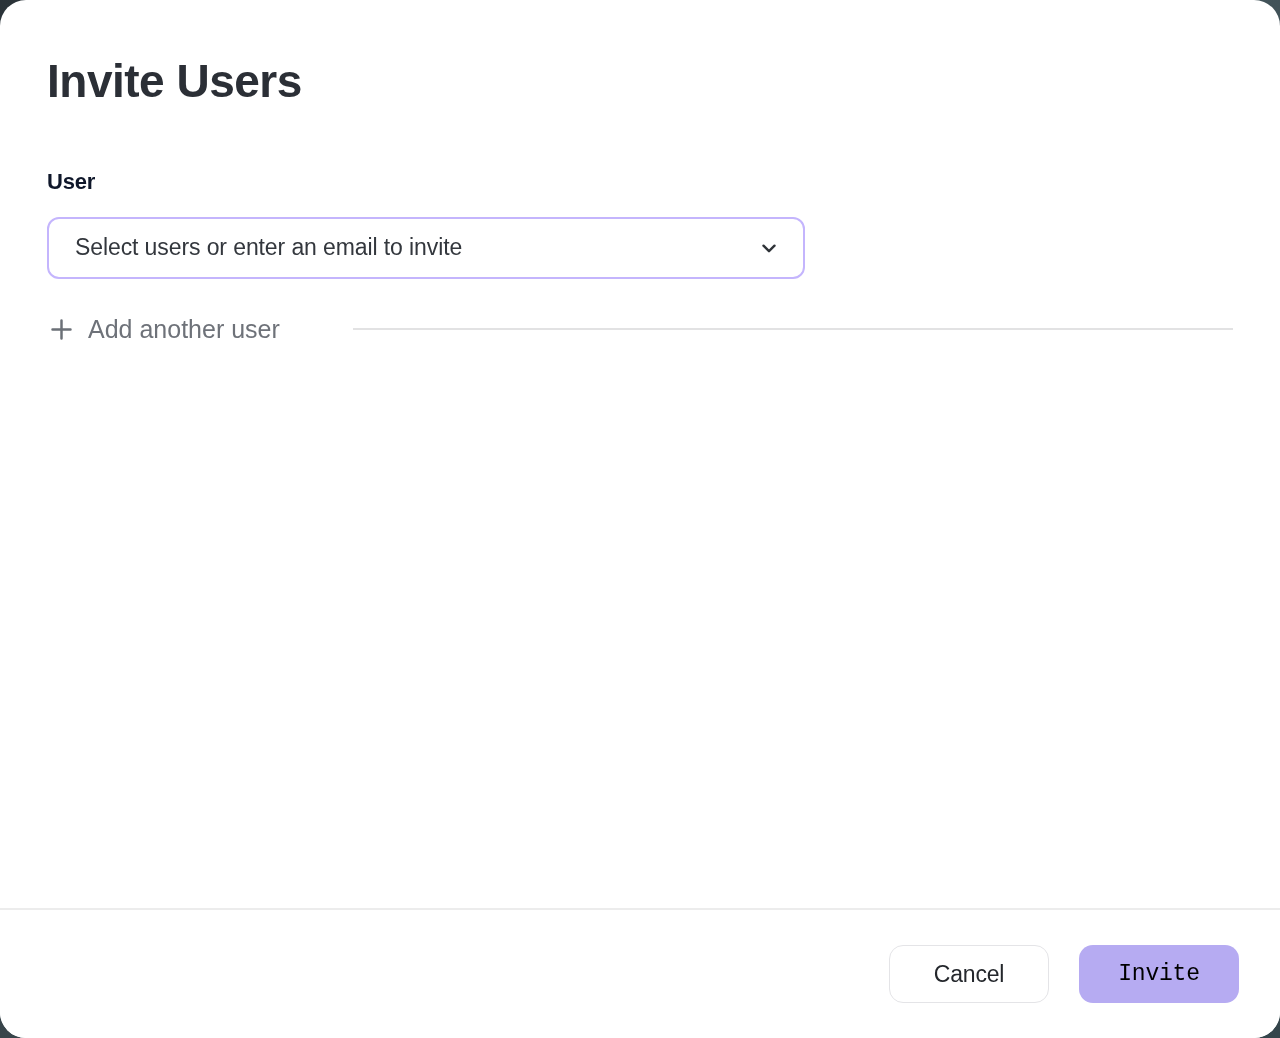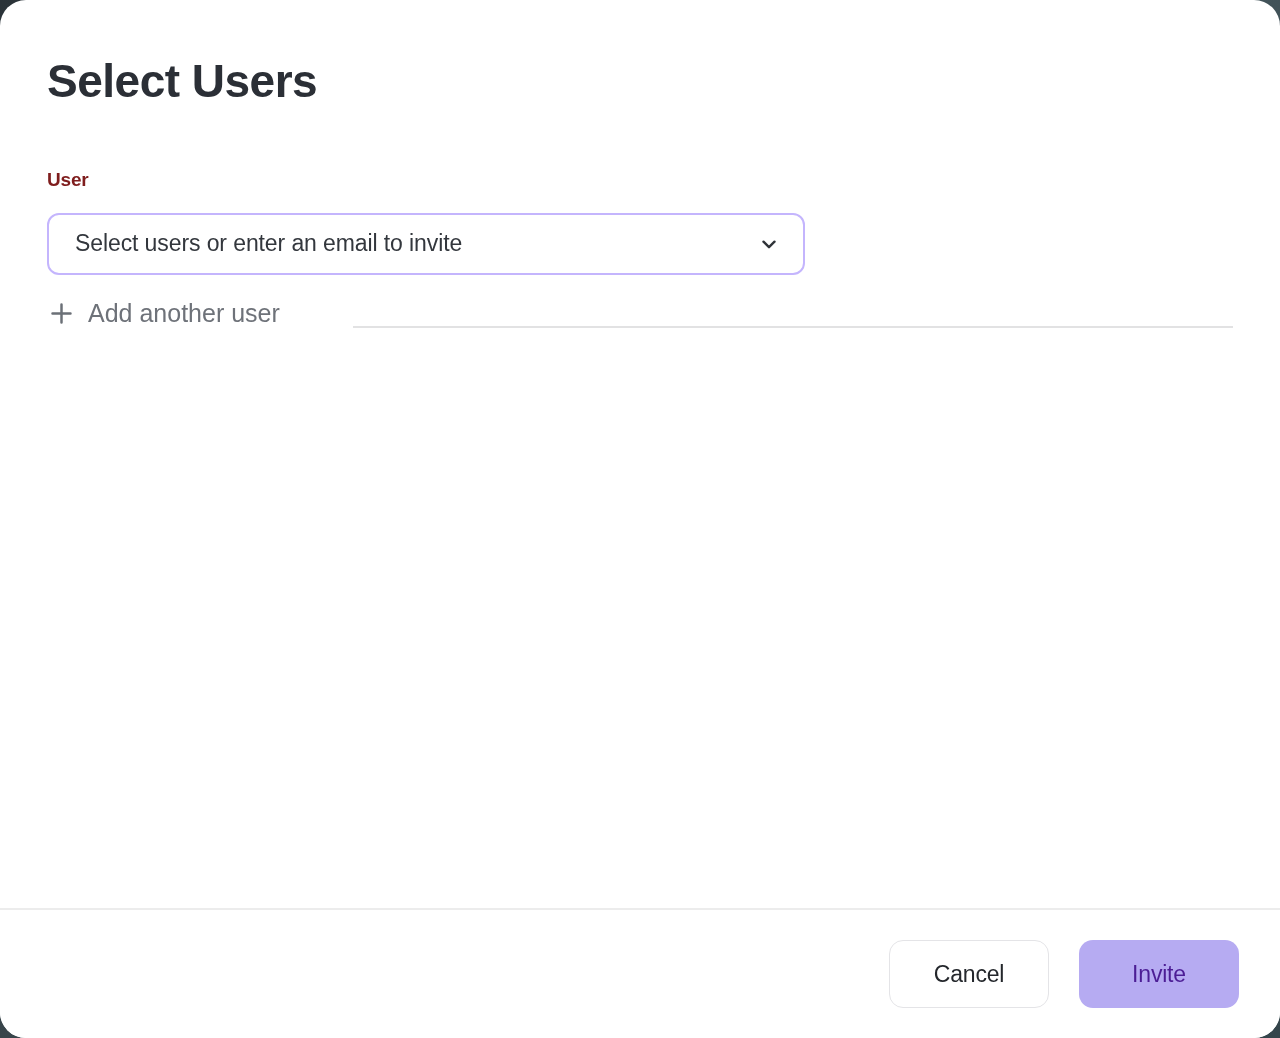--- a/index.html
+++ b/index.html
@@ -36,23 +36,23 @@
     line-height: 1.1;
     color: #2b2f36;
   }
   .field-row {
     display: flex;
     gap: 43px;
     margin-top: 62px;
   }
   .field-label {
     display: block;
-    font-size: 19px;
+    font-size: 22px;
     font-weight: 700;
-    color: #7f1d1d;
+    color: #0f172a;
     margin-bottom: 22px;
     letter-spacing: -0.2px;
   }
   .field-user { width: 758px; }
   .field-role { width: 277px; }
   .select {
     height: 62px;
     width: 100%;
     background: #ffffff;
     border: 2px solid #c4b5fd;
@@ -74,23 +74,23 @@
   .chevron {
     flex: 0 0 auto;
     display: flex;
     align-items: center;
     justify-content: center;
     width: 24px;
     height: 24px;
     color: #2f3338;
   }
   .add-row {
-    margin-top: 24px;
+    margin-top: 36px;
     display: flex;
-    align-items: flex-end;
+    align-items: center;
     gap: 48px;
   }
   .add-btn {
     display: flex;
     align-items: center;
     gap: 13px;
     color: #6e7279;
     font-size: 25px;
     cursor: pointer;
     white-space: nowrap;
@@ -113,51 +113,52 @@
     flex: 0 0 130px;
     border-top: 2px solid #ececec;
     display: flex;
     align-items: center;
     justify-content: flex-end;
     gap: 30px;
     padding: 0 41px;
     background: #ffffff;
   }
   .btn {
-    height: 68px;
+    height: 58px;
     min-width: 160px;
     border-radius: 14px;
     font-size: 23px;
     font-family: "Liberation Sans", "DejaVu Sans", sans-serif;
     display: inline-flex;
     align-items: center;
     justify-content: center;
     padding: 0 34px;
     cursor: pointer;
     letter-spacing: -0.2px;
   }
   .btn-cancel {
     background: #ffffff;
     border: 1px solid #e4e4e7;
     color: #24272c;
   }
   .btn-invite {
     background: #b6abf2;
     border: none;
-    color: #4c1d95;
+    color: #000000;
+    font-family: Liberation Mono, monospace;
   }
 </style>
 </head>
 <body>
 
 <div class="screen">
   <div class="modal">
 
     <div class="modal-body">
-      <h1 class="modal-title">Select Users</h1>
+      <h1 class="modal-title">Invite Users</h1>
 
       <div class="field-row">
 
         <div class="field-user">
           <label class="field-label">User</label>
           <div class="select">
             <span class="select-text">Select users or enter an email to invite</span>
             <span class="chevron">
               <svg width="22" height="22" viewBox="0 0 24 24" fill="none" stroke="currentColor" stroke-width="2.6" stroke-linecap="round" stroke-linejoin="round">
                   <path d="M6 9.5l6 6 6-6"></path>

